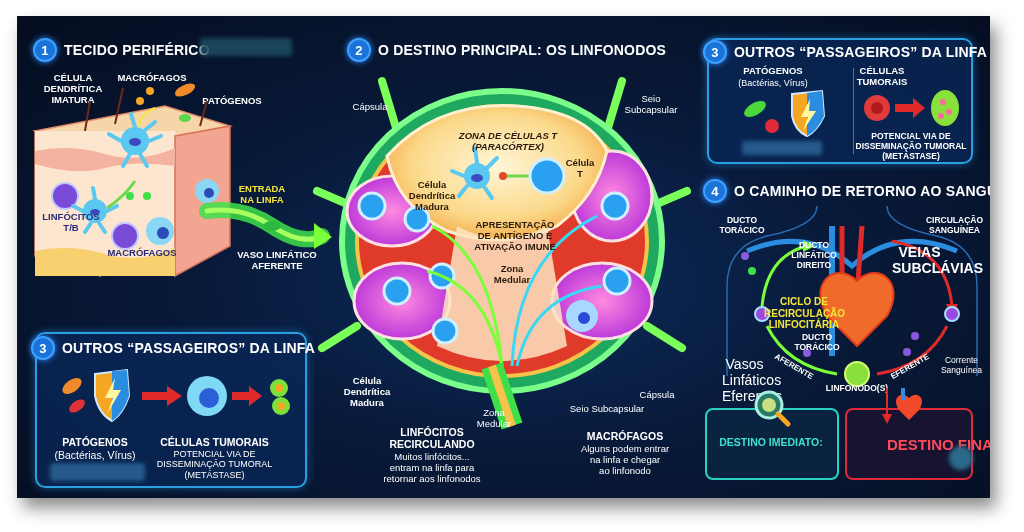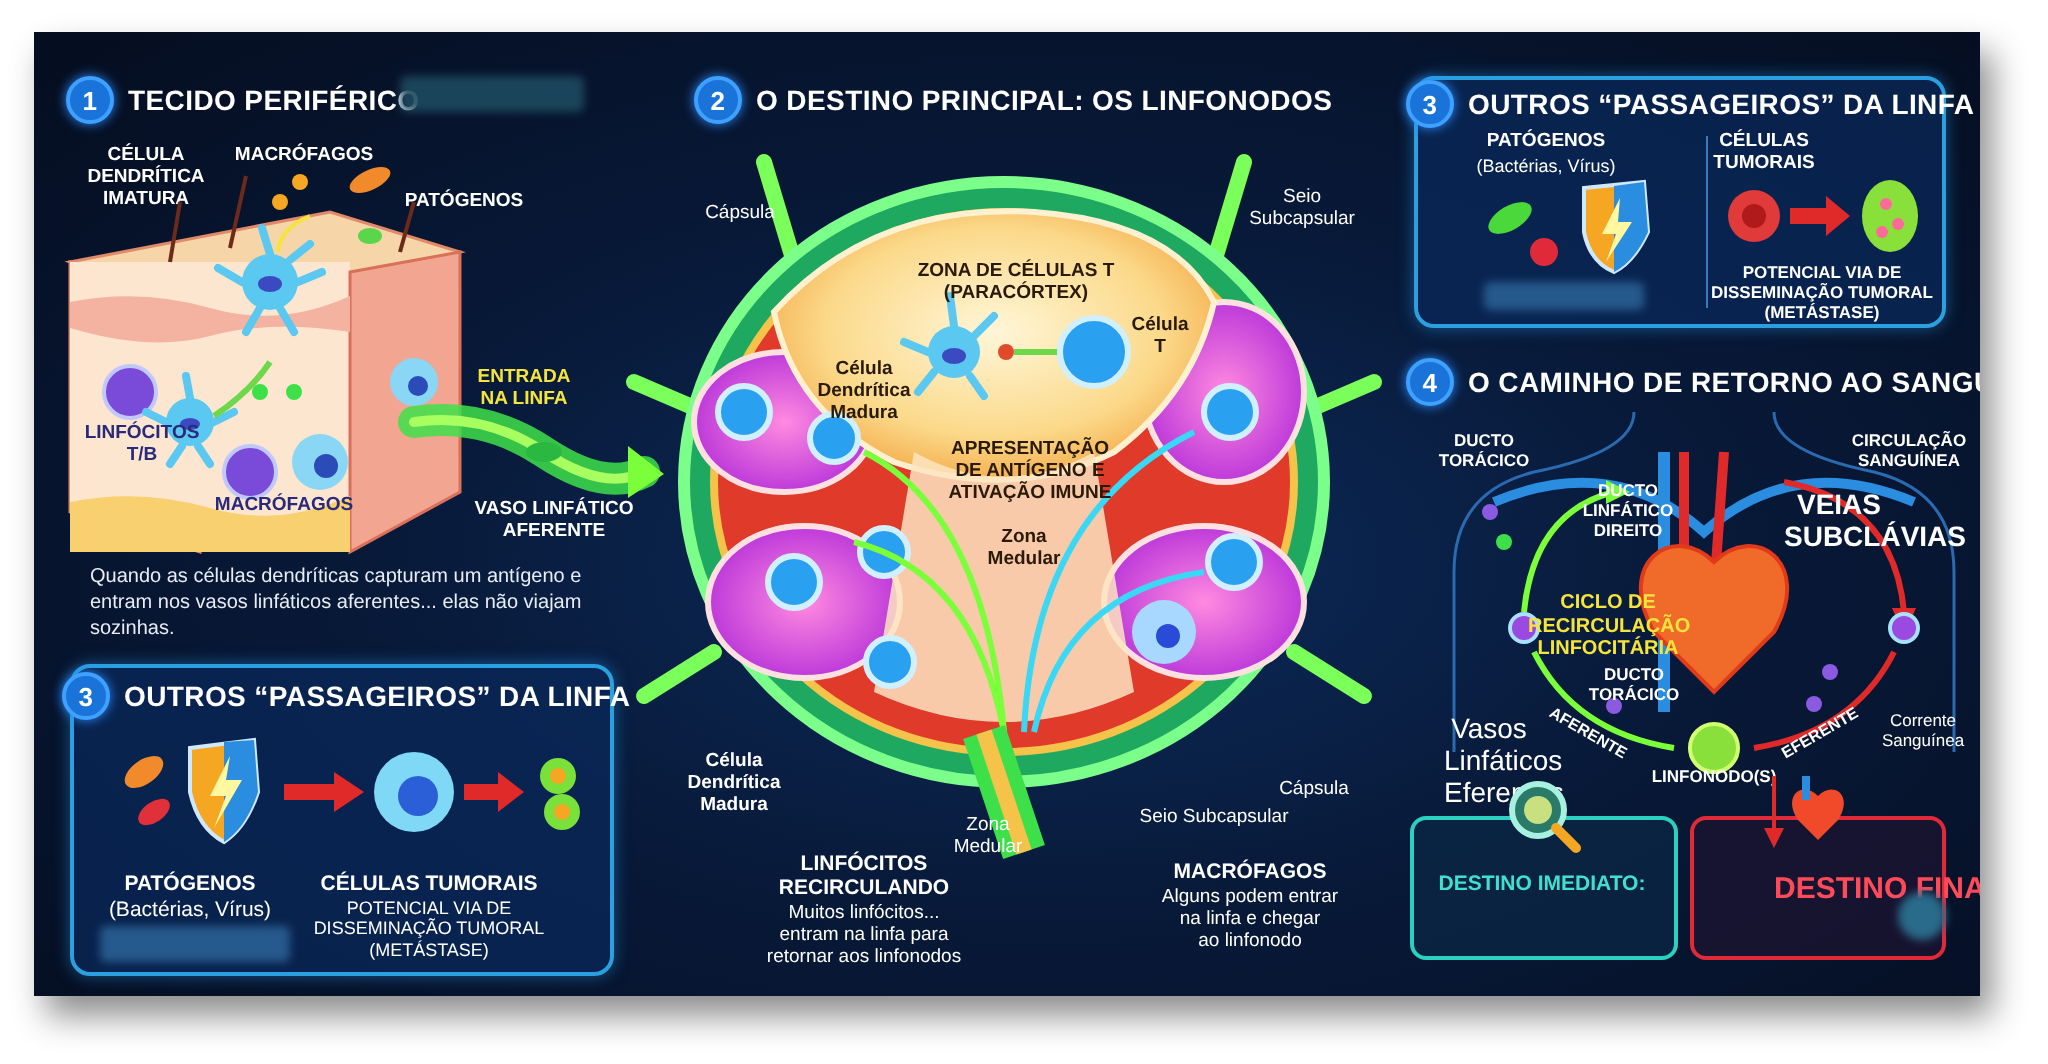--- a/index.html
+++ b/index.html
@@ -95,21 +95,20 @@
     <path d="M5,10 Q40,5 70,25 T120,35" stroke="#3ee04a" stroke-width="16" fill="none" stroke-linecap="round" opacity="0.85"></path>
     <path d="M5,10 Q40,5 70,25 T120,35" stroke="#a8ff60" stroke-width="5" fill="none" stroke-linecap="round"></path>
     <polygon points="112,22 130,36 112,48" fill="#7bff3a"></polygon>
     <ellipse cx="70" cy="25" rx="9" ry="5" fill="#2ab840"></ellipse>
   </svg>
   <div class="lbl lbl-b yellow" style="left:215px; top:168px; width:60px; white-space:pre-line;">ENTRADA
 NA LINFA</div>
   <div class="lbl lbl-b" style="left:215px; top:234px; width:90px; white-space:pre-line;">VASO LINFÁTICO
 AFERENTE</div>
 
-  <div class="body-text" style="left:28px; top:266px; width:250px;">Quando as células dendríticas capturam um antígeno e entram nos vasos linfáticos aferentes... elas não viajam sozinhas.</div>
 
   <div class="panel" style="left:18px; top:316px; width:268px; height:152px;"></div>
   <div class="sec-title" style="left:14px; top:320px;">
     <span class="num">3</span>
     <span>OUTROS “PASSAGEIROS” DA LINFA</span>
   </div>
   <svg style="left:40px; top:350px;" width="250" height="60" viewBox="0 0 250 60">
     <ellipse cx="15" cy="20" rx="11" ry="6" fill="#f08a2a" transform="rotate(-35 15 20)"></ellipse>
     <ellipse cx="20" cy="40" rx="9" ry="5" fill="#e0303a" transform="rotate(-35 20 40)"></ellipse>
     <path d="M38,8 L70,4 L72,30 Q66,48 55,55 Q42,48 38,30 Z" fill="#f5a623" stroke="#d0e8ff" stroke-width="2"></path>
@@ -211,21 +210,21 @@
     <path d="M195,290 Q200,180 280,140" stroke="#3ad8f5" stroke-width="3" fill="none"></path>
     <path d="M200,290 Q215,220 285,210" stroke="#3ad8f5" stroke-width="3" fill="none"></path>
 
     <path d="M175,290 Q185,320 195,350" stroke="#3ee04a" stroke-width="22" fill="none"></path>
     <path d="M175,290 Q185,320 195,350" stroke="#f5c24a" stroke-width="8" fill="none"></path>
   </svg>
 
   <div class="lbl" style="left:328px; top:86px; width:50px;">Cápsula</div>
   <div class="lbl" style="left:604px; top:78px; width:60px; white-space:pre-line;">Seio
 Subcapsular</div>
-  <div class="lbl lbl-b" style="left:436px; top:115px; width:110px; white-space:pre-line; color:#2a1a0a;">ZONA DE CÉLULAS T
+  <div class="lbl lbl-b" style="left:436px; top:115px; width:110px; white-space:pre-line; color:#2a1a0a;font-style:italic;">ZONA DE CÉLULAS T
 (PARACÓRTEX)</div>
   <div class="lbl lbl-b" style="left:543px; top:142px; width:40px; white-space:pre-line; color:#2a1a0a;">Célula
 T</div>
   <div class="lbl lbl-b" style="left:385px; top:164px; width:60px; white-space:pre-line; color:#2a1a0a;">Célula
 Dendrítica
 Madura</div>
   <div class="lbl lbl-b" style="left:448px; top:204px; width:100px; white-space:pre-line; color:#2a1a0a;">APRESENTAÇÃO
 DE ANTÍGENO E
 ATIVAÇÃO IMUNE</div>
   <div class="lbl lbl-b" style="left:470px; top:248px; width:50px; white-space:pre-line; color:#2a1a0a;">Zona

